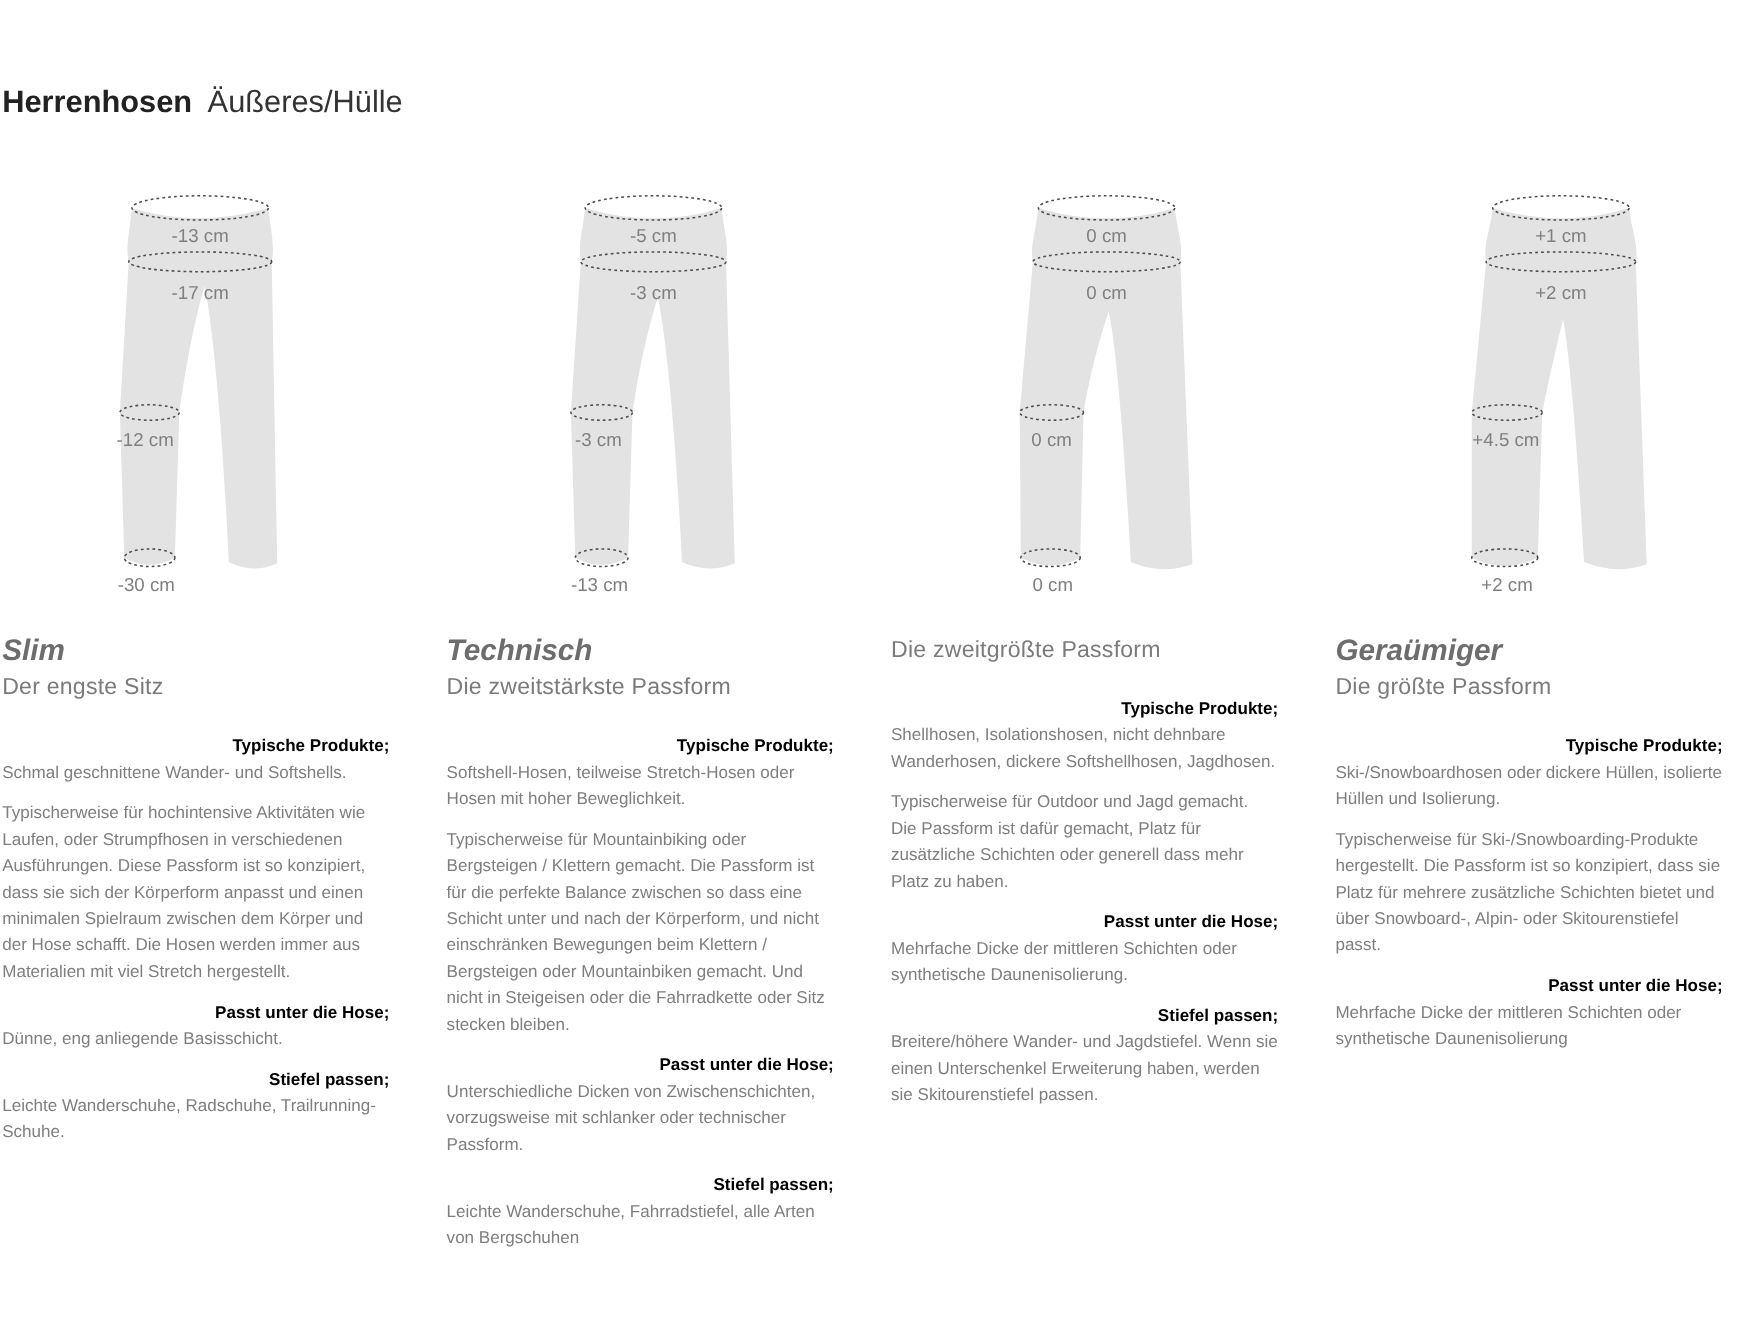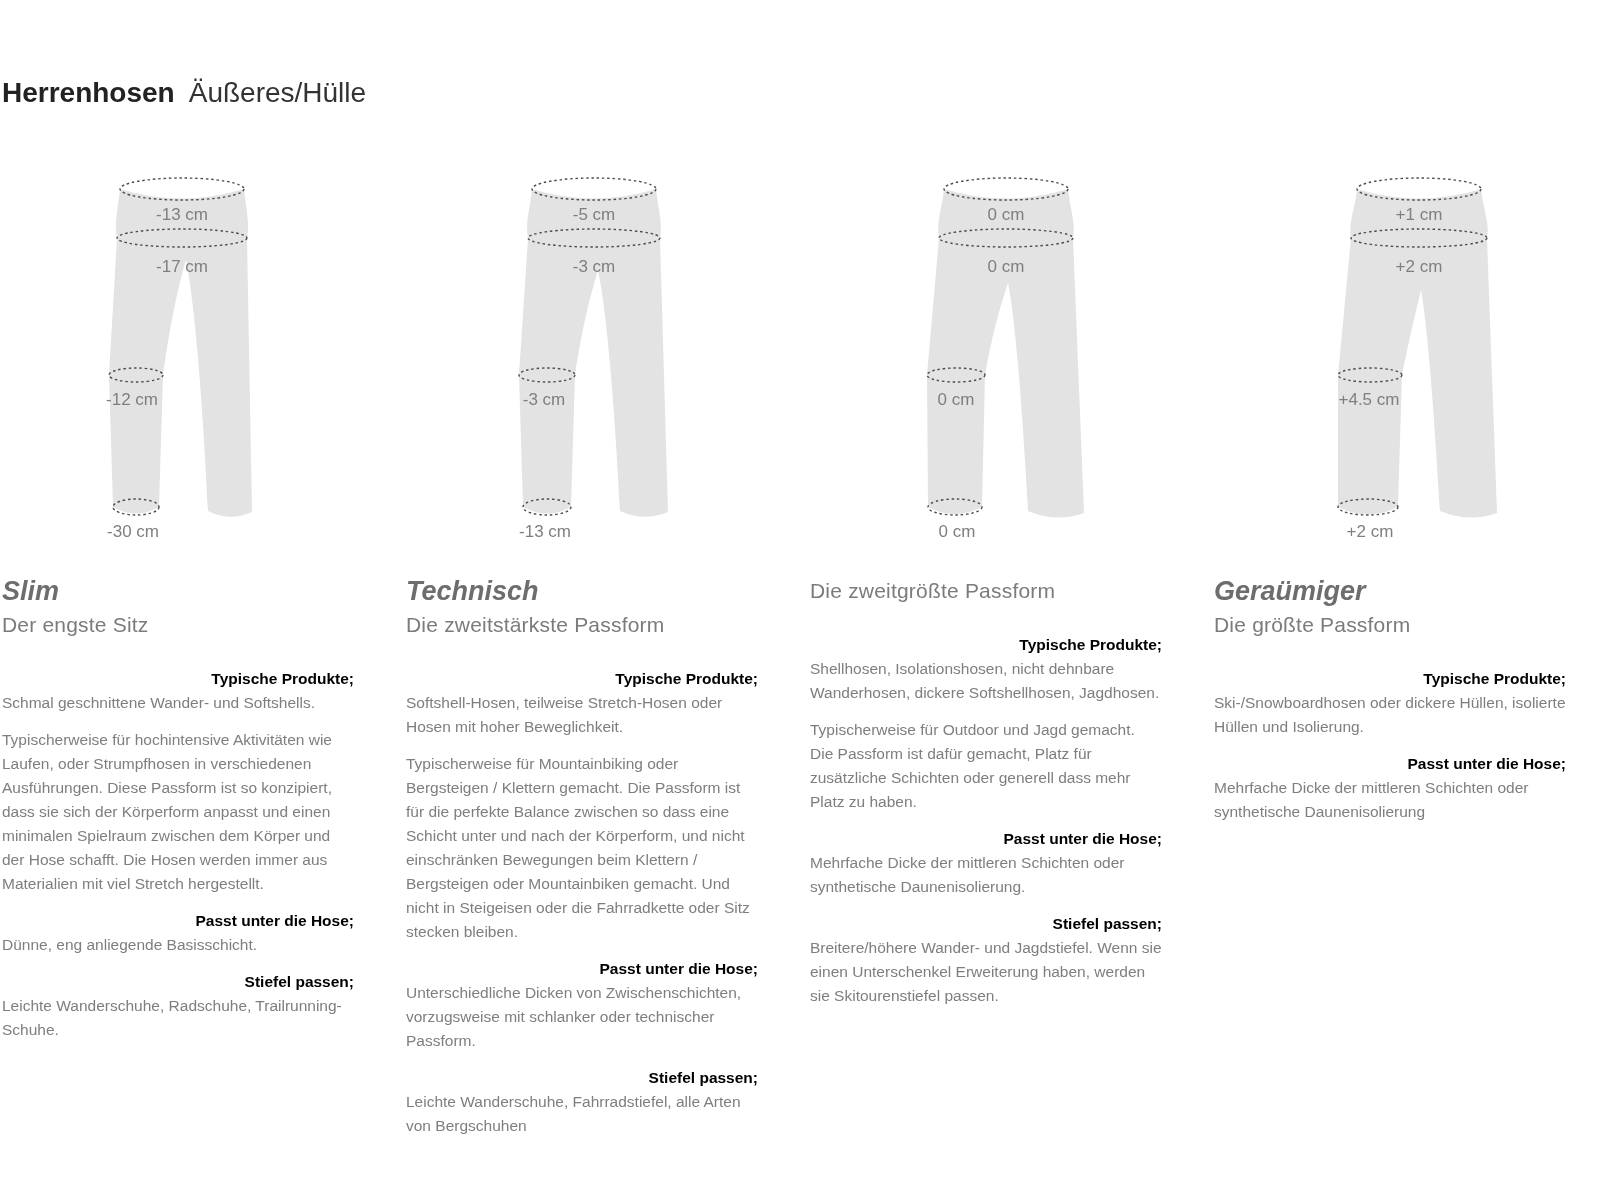--- a/index.html
+++ b/index.html
@@ -172,19 +172,22 @@
     </div>
 
     <div class="col">
       <div class="fit-name">Geraümiger</div>
       <div class="fit-tagline">Die größte Passform</div>
       <div class="section first">
         <div class="s-label">Typische Produkte;</div>
         <div class="s-text">Ski-/Snowboardhosen oder dickere Hüllen, isolierte Hüllen und Isolierung.</div>
       </div>
       <div class="section">
+        <div class="s-text">Typischerweise für Ski-/Snowboarding-Produkte hergestellt. Die Passform ist so konzipiert, dass sie Platz für mehrere zusätzliche Schichten bietet und über Snowboard-, Alpin- oder Skitourenstiefel passt.</div>
+      </div>
+      <div class="section">
         <div class="s-label">Passt unter die Hose;</div>
         <div class="s-text">Mehrfache Dicke der mittleren Schichten oder synthetische Daunenisolierung</div>
       </div>
     </div>
 
   </div>
 </div>
 
 </body></html>

